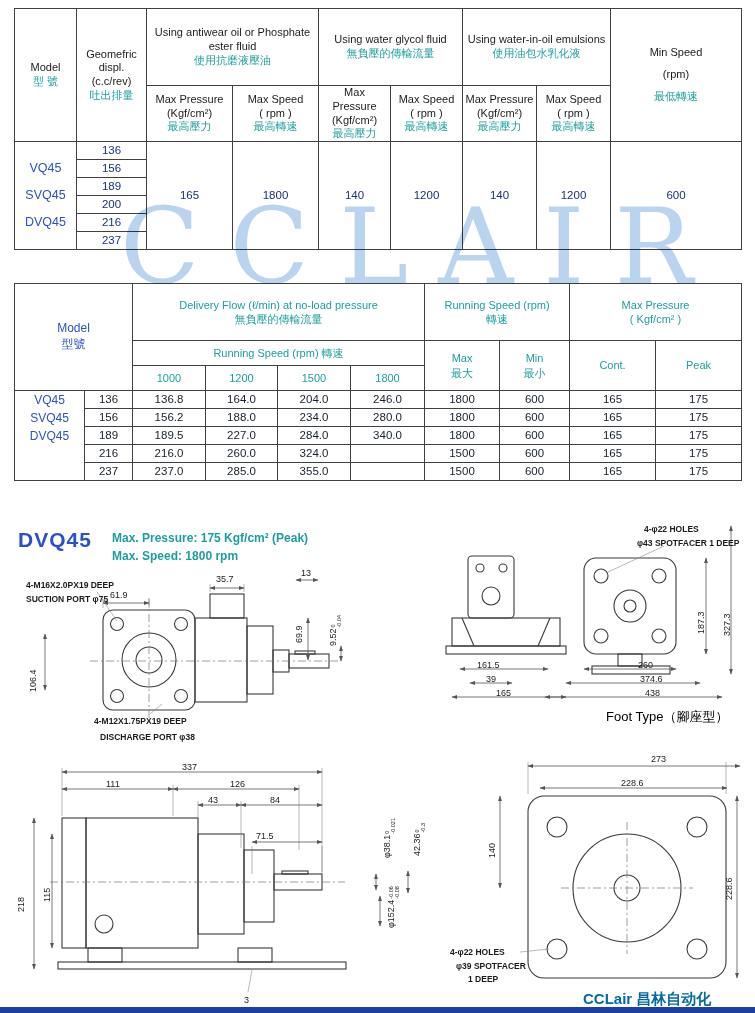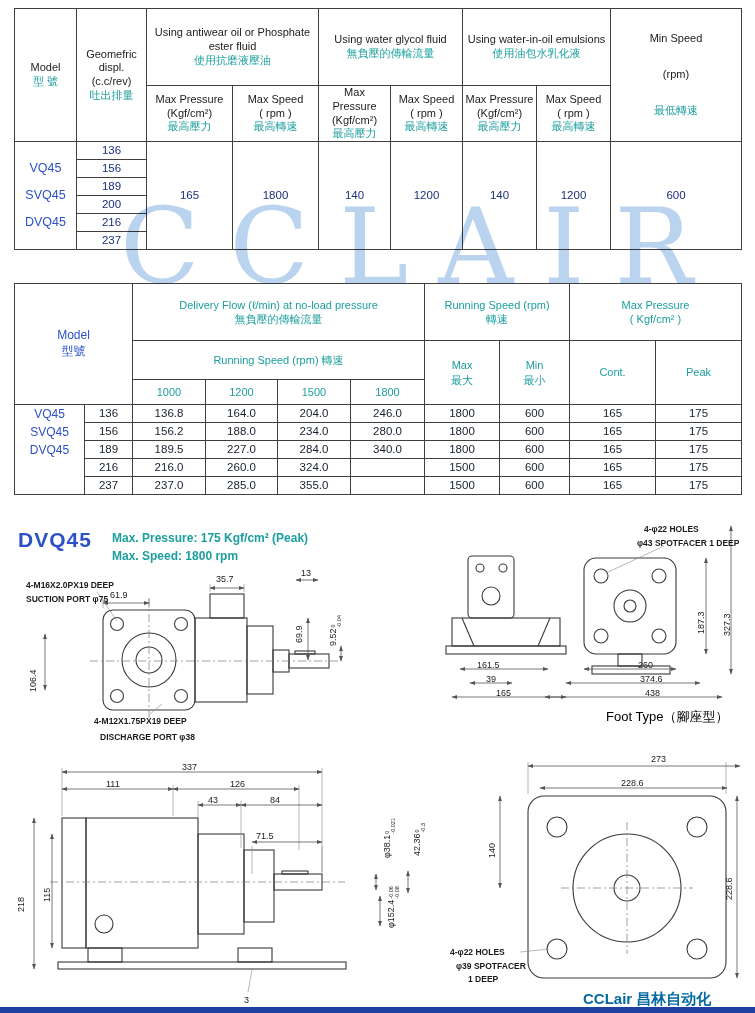--- a/index.html
+++ b/index.html
@@ -9,28 +9,28 @@
   table { border-collapse:collapse; table-layout:fixed; position:absolute; background:#fff; }
   td { border:1px solid #3f3f3f; text-align:center; vertical-align:middle; padding:0 2px; }
 
   
   .t1 { left:14px; top:8px; width:727px; font-size:11px; line-height:1.25; }
   .t1 tr.h1 > td { height:77px; }
   .t1 tr.h2 > td { height:45px; }
   .t1 tr.dr > td { height:18px; }
   .t1 .num { color:#1b2f7a; font-size:11.5px; }
   .t1 .models div { color:#2b50c8; font-size:12.5px; line-height:27px; }
-  .gap { margin-top:22px; }
+  .gap { margin-top:8px; }
 
   .teal { color:#1d9e9e; }
 
   
   .t2 { left:14px; top:283px; width:727px; font-size:11px; line-height:1.3; }
   .t2 tr.h1 > td { height:57px; }
-  .t2 tr.h2 > td { height:39px; }
+  .t2 tr.h2 > td { height:25px; }
   .t2 tr.h3 > td { height:25px; }
   .t2 tr.dr > td { height:18px; }
   .t2 .hd { color:#1d9e9e; }
   .t2 .modelhd div { color:#2b50c8; font-size:12px; }
   .t2 .num { color:#16202c; font-size:11.5px; }
   .t2 .models { vertical-align:top; }
   .t2 .models div { color:#2b50c8; font-size:12px; line-height:18px; }
 
   
   .drawings { position:absolute; left:0; top:500px; width:755px; height:513px; }

